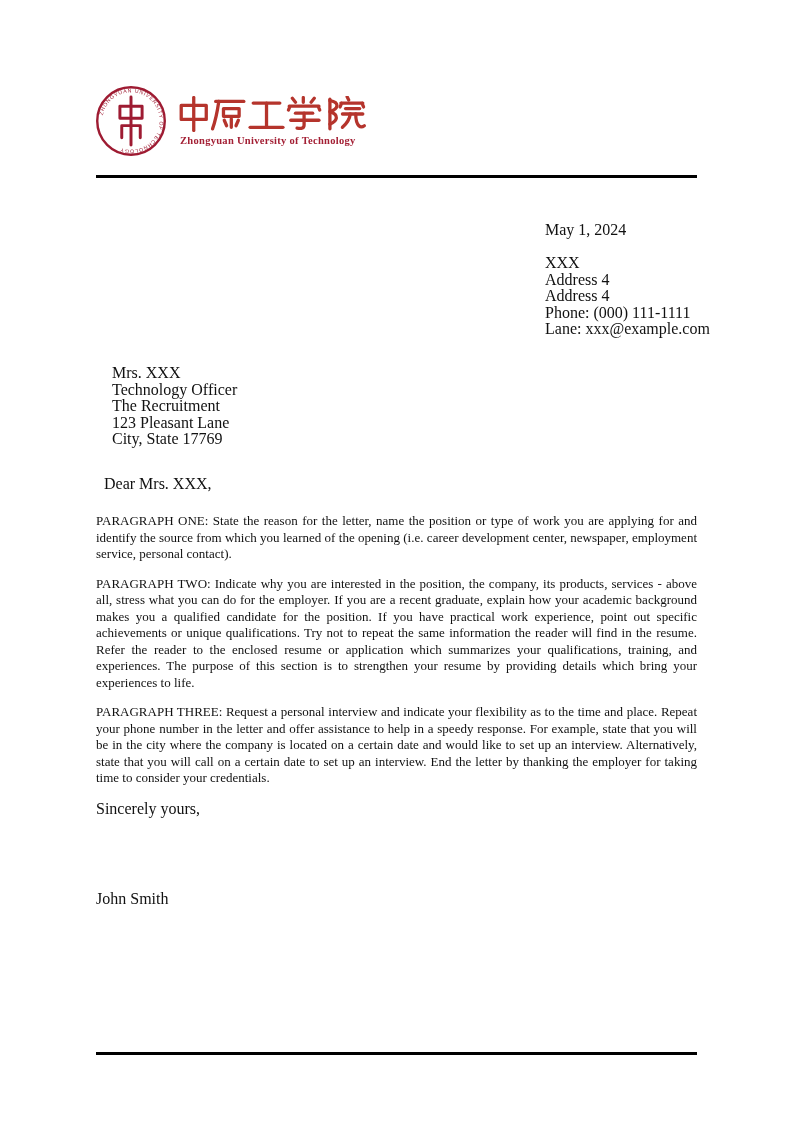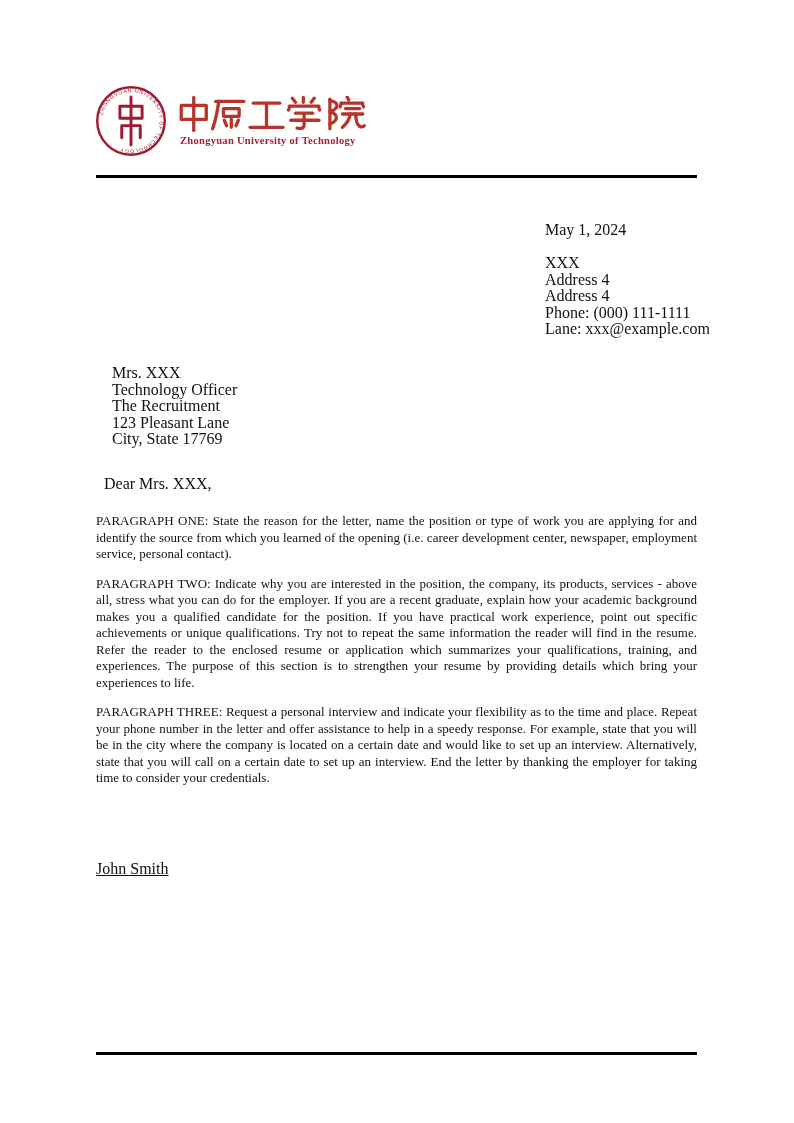--- a/index.html
+++ b/index.html
@@ -82,21 +82,21 @@
     left: 96px;
     width: 601px;
   }
   .letter-body p {
     margin: 0 0 13px 0;
     font-size: 13px;
     line-height: 16.5px;
     text-align: justify;
   }
   .closing { margin-top: 14px; }
-  .signature { margin-top: 74px; text-decoration: underline; }
+  .signature { margin-top: 74px; }
 </style>
 </head>
 <body>
 
 <div class="page">
 
   <div class="letterhead">
 
     <svg class="seal-svg" width="74" height="74" viewBox="0 0 80 80">
       <circle cx="40" cy="40" r="36.5" fill="none" stroke="#9e1b32" stroke-width="2.6"></circle>
@@ -169,18 +169,19 @@
     <div>123 Pleasant Lane</div>
     <div>City, State 17769</div>
   </div>
 
   <div class="salutation txt">Dear Mrs. XXX,</div>
 
   <div class="letter-body">
     <p>PARAGRAPH ONE: State the reason for the letter, name the position or type of work you are applying for and identify the source from which you learned of the opening (i.e.  career development center, newspaper, employment service, personal contact).</p>
     <p>PARAGRAPH TWO: Indicate why you are interested in the position, the company, its products, services - above all, stress what you can do for the employer.  If you are a recent graduate, explain how your academic background makes you a qualified candidate for the position. If you have practical work experience, point out specific achievements or unique qualifications.  Try not to repeat the same information the reader will find in the resume.  Refer the reader to the enclosed resume or application which summarizes your qualifications, training, and experiences.  The purpose of this section is to strengthen your resume by providing details which bring your experiences to life.</p>
     <p>PARAGRAPH THREE: Request a personal interview and indicate your flexibility as to the time and place. Repeat your phone number in the letter and offer assistance to help in a speedy response. For example, state that you will be in the city where the company is located on a certain date and would like to set up an interview. Alternatively, state that you will call on a certain date to set up an interview. End the letter by thanking the employer for taking time to consider your credentials.</p>
+    <div class="closing txt">Sincerely yours,</div>
     <div class="signature txt">John Smith</div>
   </div>
 
   <div class="rule-bottom"></div>
 
 </div>
 
 </body></html>

